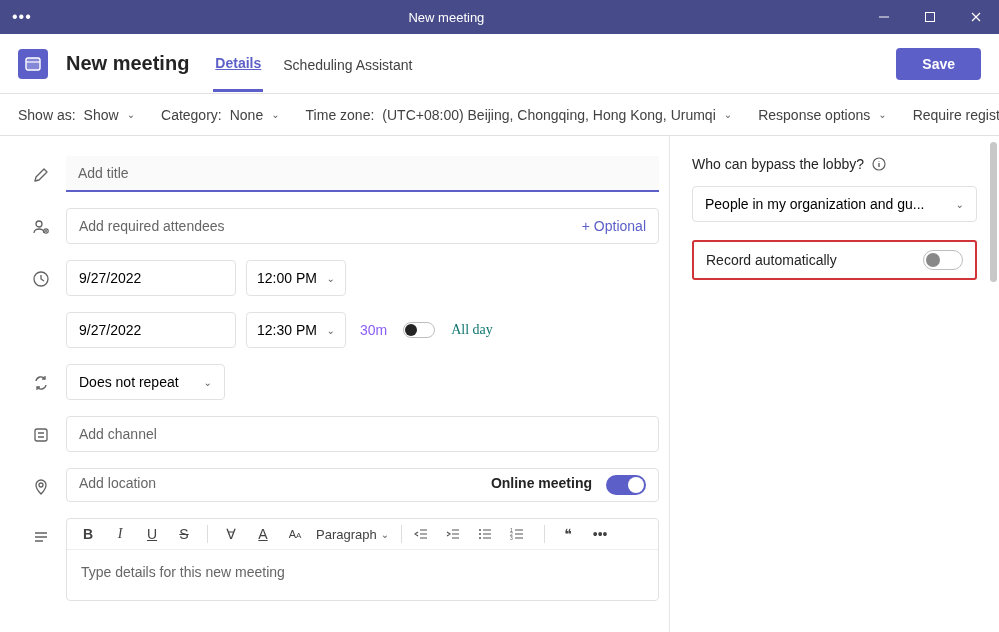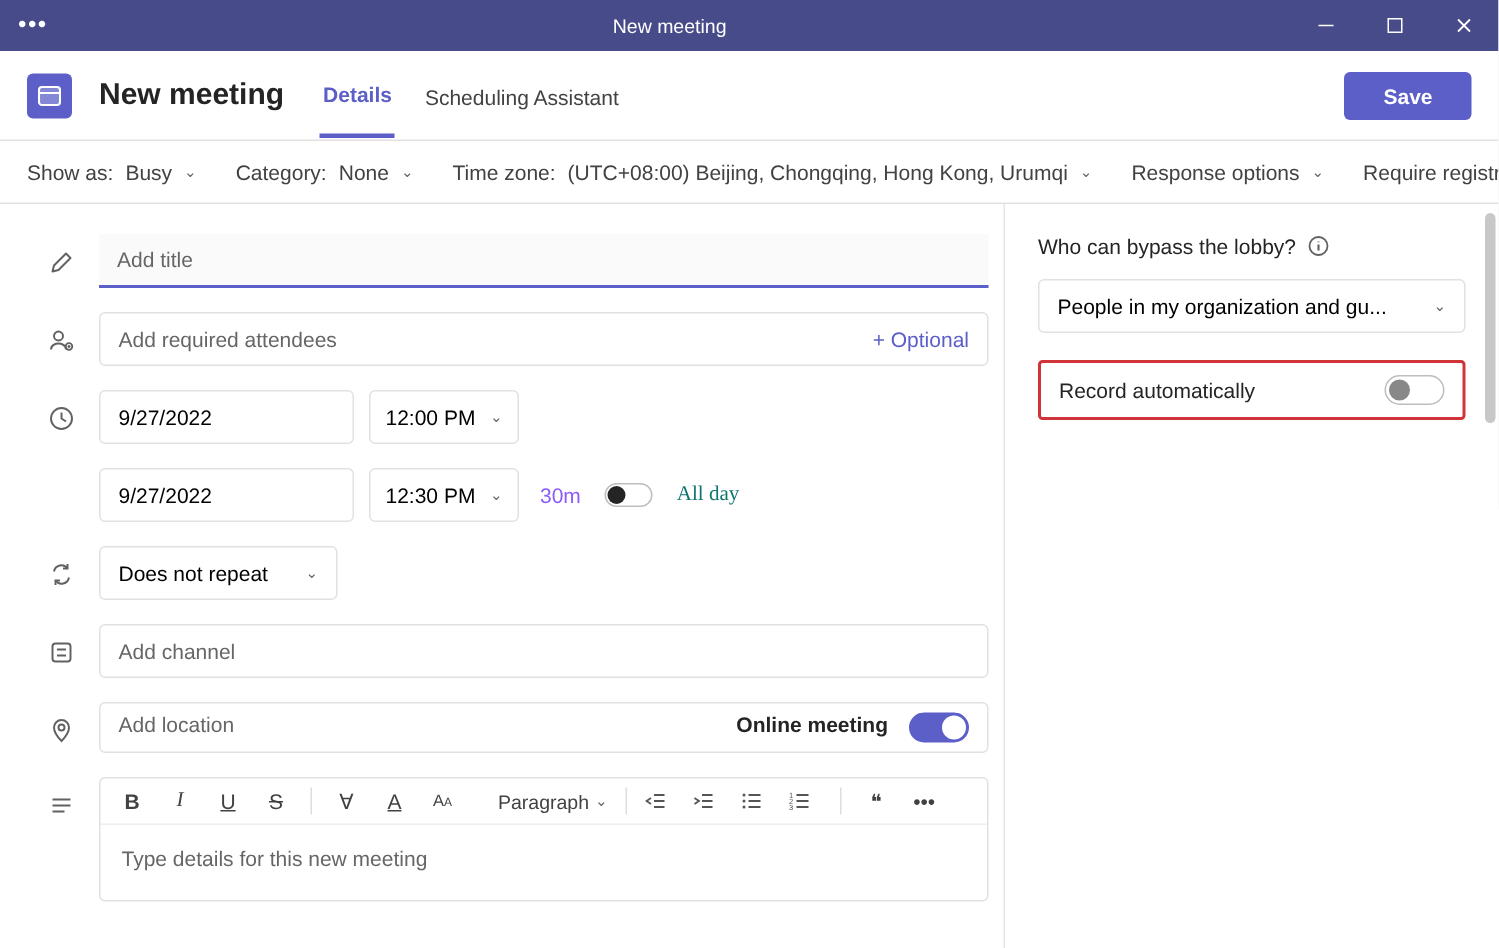--- a/index.html
+++ b/index.html
@@ -21,21 +21,21 @@
   .header {
     height: 60px; background:#fff; border-bottom:1px solid #e1e1e1;
     display:flex; align-items:center; padding: 0 18px; gap:18px;
   }
   .appicon {
     width:30px; height:30px; border-radius:4px; background:#5b5fc7;
     display:flex; align-items:center; justify-content:center; color:#fff;
   }
   .pgtitle { font-size:20px; font-weight:700; color:#242424; margin-right:6px;}
   .tab { font-size:14px; color:#424242; padding: 20px 2px 18px 2px; cursor:pointer; }
-  .tab.active { color:#5b5fc7; border-bottom: 3px solid #5b5fc7; font-weight:600; }
+  .tab.active { color:#5b5fc7; border-bottom: 3px solid #5b5fc7; font-weight:600;text-decoration:underline; }
   .spacer { flex:1; }
   .savebtn {
     background:#5b5fc7; color:#fff; border:none; border-radius:4px;
     padding: 8px 26px; font-size:14px; cursor:pointer; font-weight:600;
   }
 
   
   .optstrip {
     height:42px; background:#fff; border-bottom:1px solid #e1e1e1;
     display:flex; align-items:center; padding: 0 18px; gap:26px;
@@ -75,21 +75,21 @@
   .loc-wrap { display:flex; align-items:flex-start; gap:14px;}
   .loc-field { flex:1; }
   .onl-lbl { font-size:14px; color:#242424; font-weight:600;}
   .big-toggle { position:relative; width:40px; height:20px; background:#5b5fc7; border-radius:12px; cursor:pointer;}
   .big-toggle .knob { position:absolute; right:2px; top:2px; width:16px; height:16px; background:#fff; border-radius:50%; }
 
   .editor { border:1px solid #e1e1e1; border-radius:4px; }
   .toolbar { display:flex; align-items:center; gap:10px; padding:6px 10px; border-bottom:1px solid #eee; color:#424242; font-size:14px;}
   .tb-btn { width:22px; text-align:center; cursor:pointer; font-size:14px; }
   .tb-sep { width:1px; height:18px; background:#ddd; margin:0 2px;}
-  .tb-para { font-size:13px; display:flex; align-items:center; gap:4px; cursor:pointer;margin-left:16px;}
+  .tb-para { font-size:13px; display:flex; align-items:center; gap:4px; cursor:pointer;}
   .editor-body { padding:14px; font-size:14px; color:#666; min-height:50px;}
 
   
   .rp-title { font-size:14px; color:#242424; margin-bottom:14px; display:flex; align-items:center; gap:8px;}
   .rp-select { width:100%; border:1px solid #e1e1e1; border-radius:4px; padding:9px 12px; font-size:14px; display:flex; justify-content:space-between; align-items:center; cursor:pointer; margin-bottom:18px;}
   .rp-record {
     border:2px solid #d13438; border-radius:3px; padding:8px 12px;
     display:flex; justify-content:space-between; align-items:center; font-size:14px; color:#242424;
     margin-bottom:22px;
   }
@@ -137,21 +137,21 @@
   <div class="pgtitle">New meeting</div>
   <div class="tab active">Details</div>
   <div class="tab">Scheduling Assistant</div>
   <div class="spacer"></div>
   <button class="savebtn">Save</button>
 </div>
 
 <div class="optstrip">
   <div class="opt">
     <span>Show as:</span>
-    <span>Busy</span>
+    <span>Show</span>
     <span class="chev">⌄</span>
   </div>
   <div class="opt">
     <span>Category:</span>
     <span>None</span>
     <span class="chev">⌄</span>
   </div>
   <div class="opt">
     <span>Time zone:</span>
     <span>(UTC+08:00) Beijing, Chongqing, Hong Kong, Urumqi</span>

